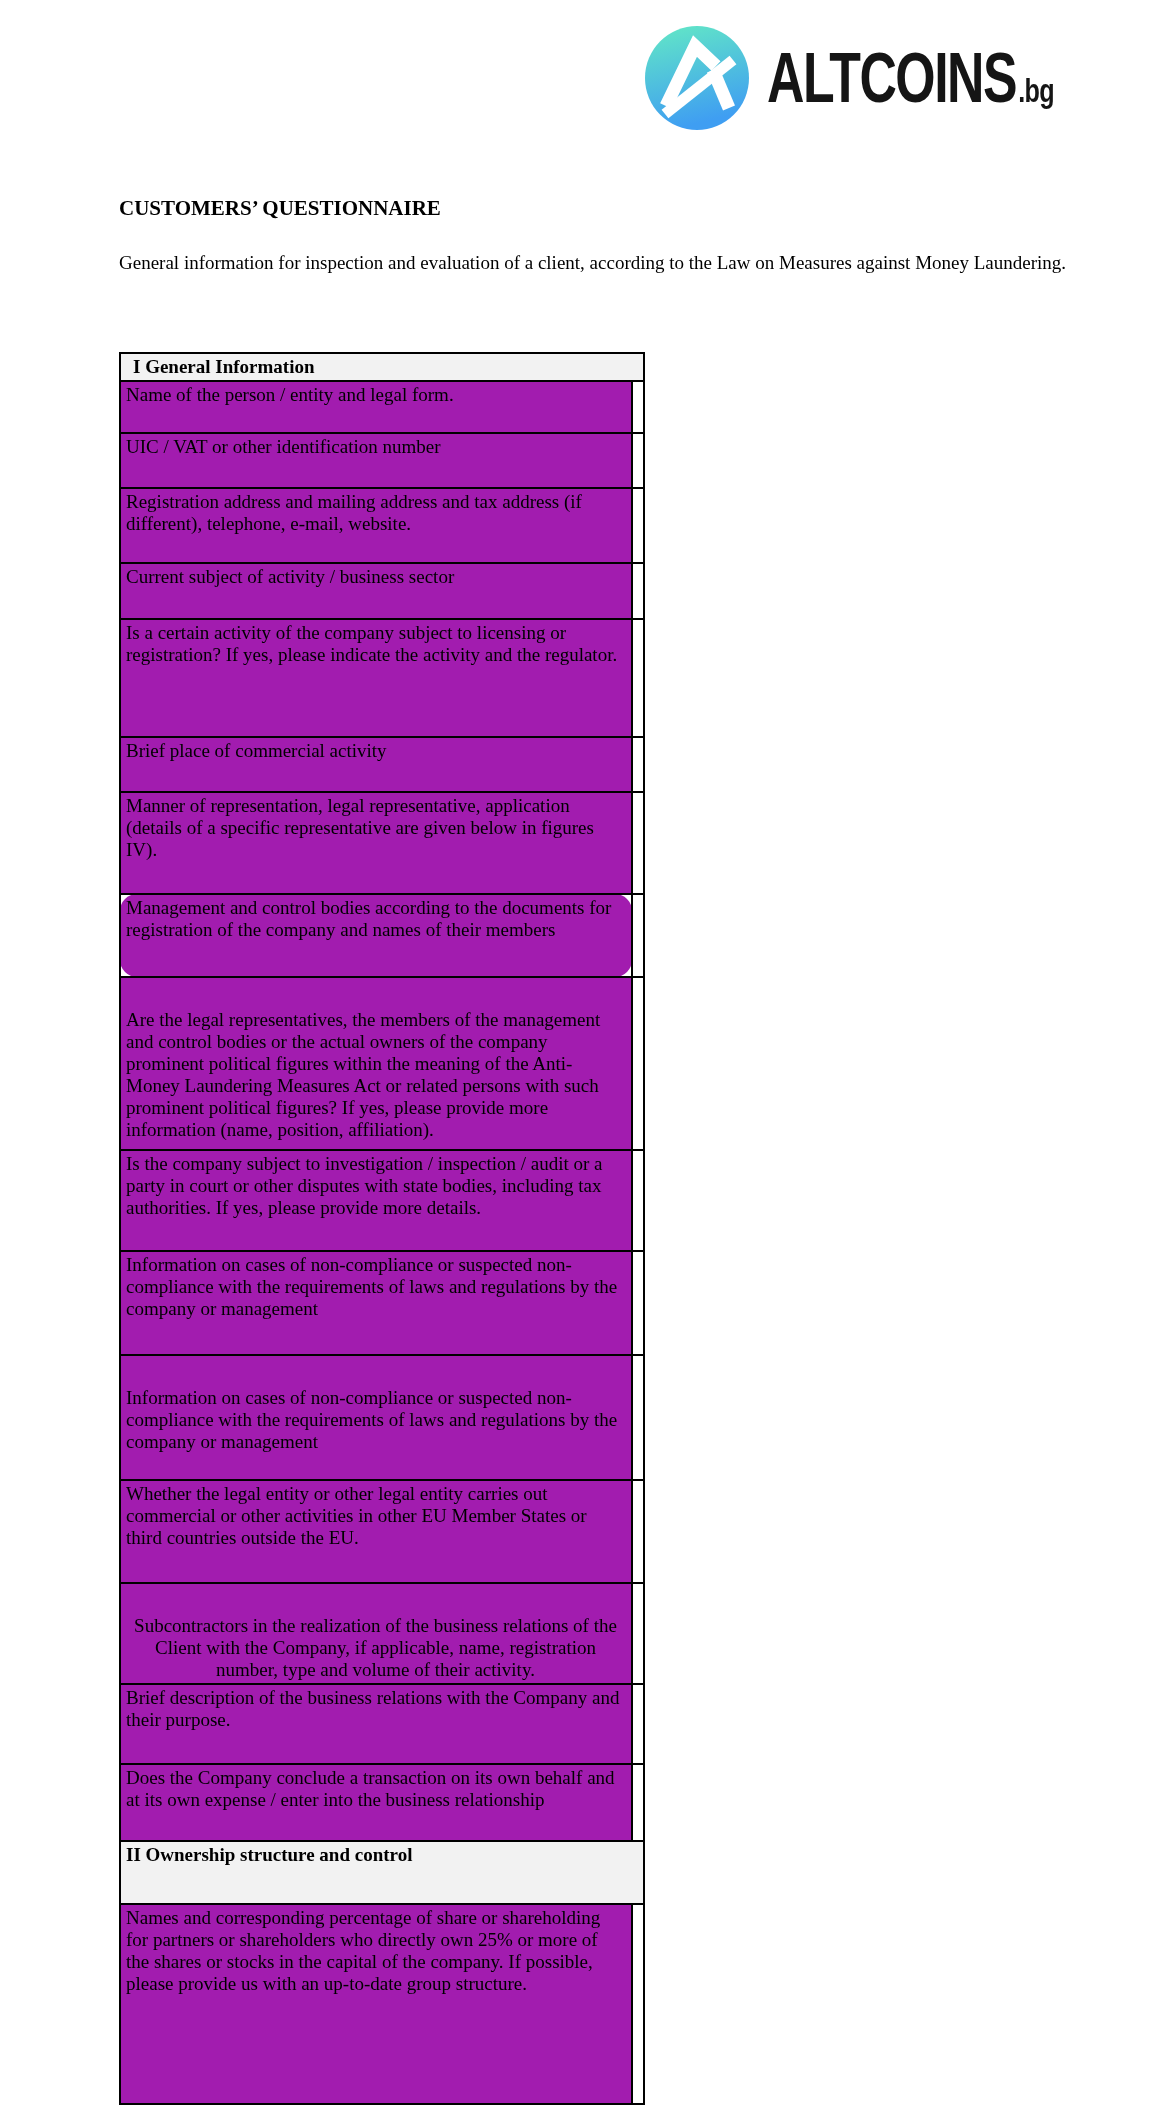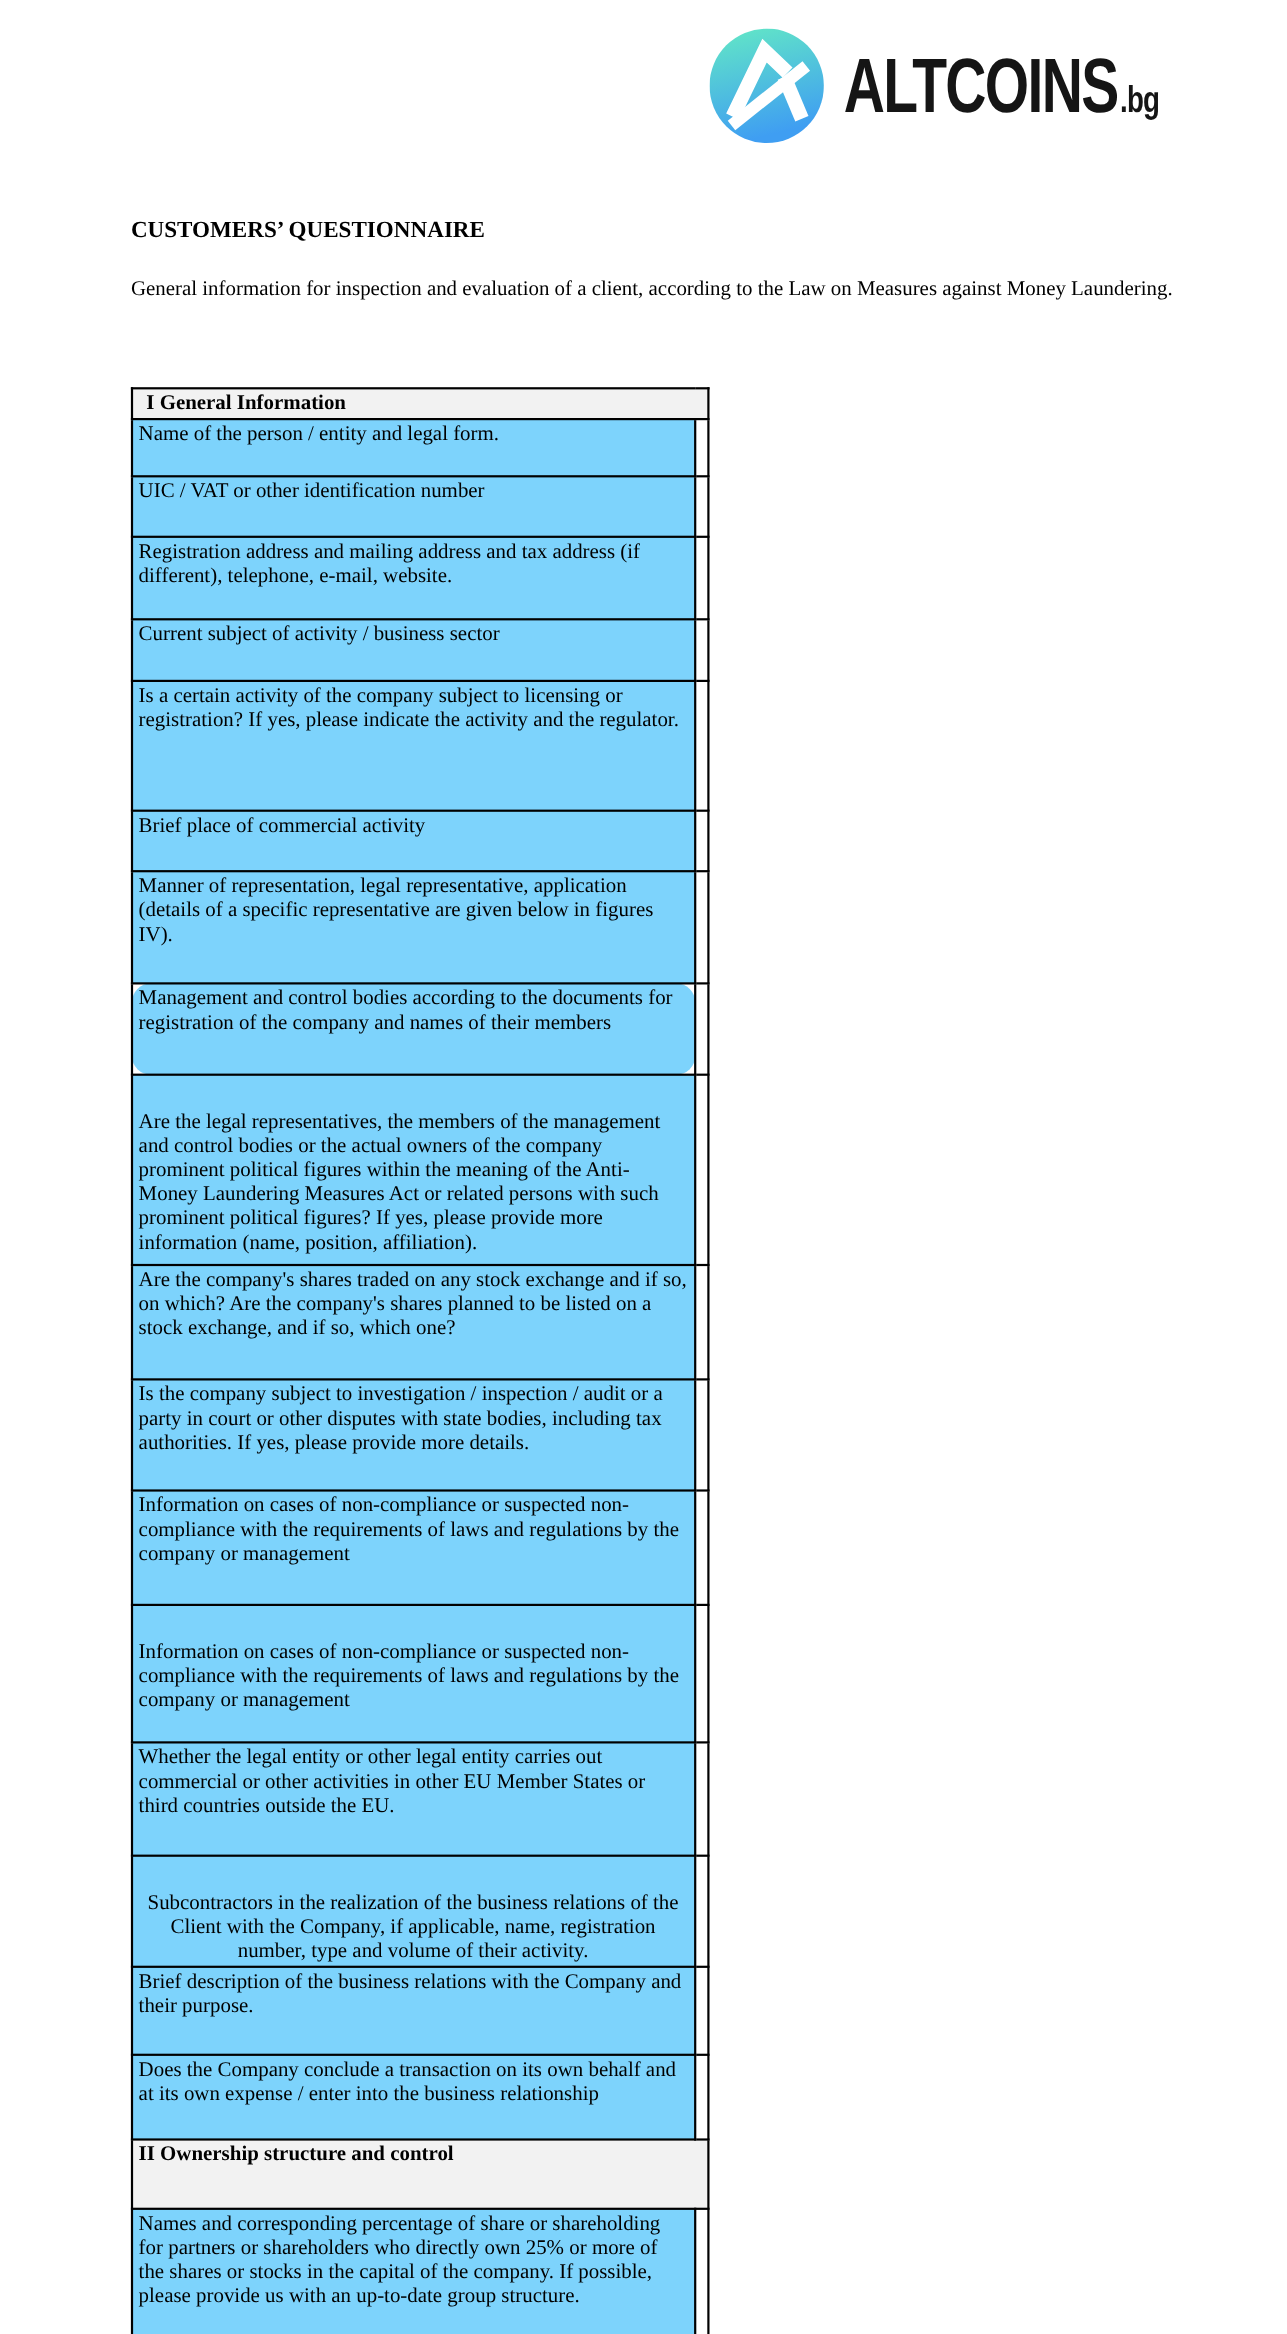--- a/index.html
+++ b/index.html
@@ -72,21 +72,21 @@
     box-sizing: border-box;
     vertical-align: top;
     font-size: 19px;
     line-height: 22px;
     padding: 2px 6px 2px 5px;
   }
   td.sec {
     background: #f2f2f2;
     font-weight: bold;
   }
-  td.q { background: #7dd3fc; }
+  td.q { background: #a21caf; }
   td.a { background: #ffffff; padding: 0; }
   td.q.gap { padding-top: 31px; }
 </style>
 </head>
 <body>
 
 <div class="page">
 
   <div class="logo">
     <svg class="logo-circle" viewBox="0 0 104 104" xmlns="http://www.w3.org/2000/svg" aria-hidden="true">
@@ -158,24 +158,20 @@
   <tr>
     <td class="q" style="height: 83px; border-radius: 17px;">Management and control bodies according to the documents for registration of the company and names of their members</td>
     <td class="a"></td>
   </tr>
 
   <tr>
     <td class="q gap" style="height: 173px;">Are the legal representatives, the members of the management and control bodies or the actual owners of the company prominent political figures within the meaning of the Anti-Money Laundering Measures Act or related persons with such prominent political figures? If yes, please provide more information (name, position, affiliation).</td>
     <td class="a"></td>
   </tr>
 
-  <tr>
-    <td class="q" style="height: 104px;">Are the company's shares traded on any stock exchange and if so, on which? Are the company's shares planned to be listed on a stock exchange, and if so, which one?</td>
-    <td class="a"></td>
-  </tr>
 
   <tr>
     <td class="q" style="height: 101px;">Is the company subject to investigation / inspection / audit or a party in court or other disputes with state bodies, including tax authorities. If yes, please provide more details.</td>
     <td class="a"></td>
   </tr>
 
   <tr>
     <td class="q" style="height: 104px;">Information on cases of non-compliance or suspected non-compliance with the requirements of laws and regulations by the company or management</td>
     <td class="a"></td>
   </tr>

